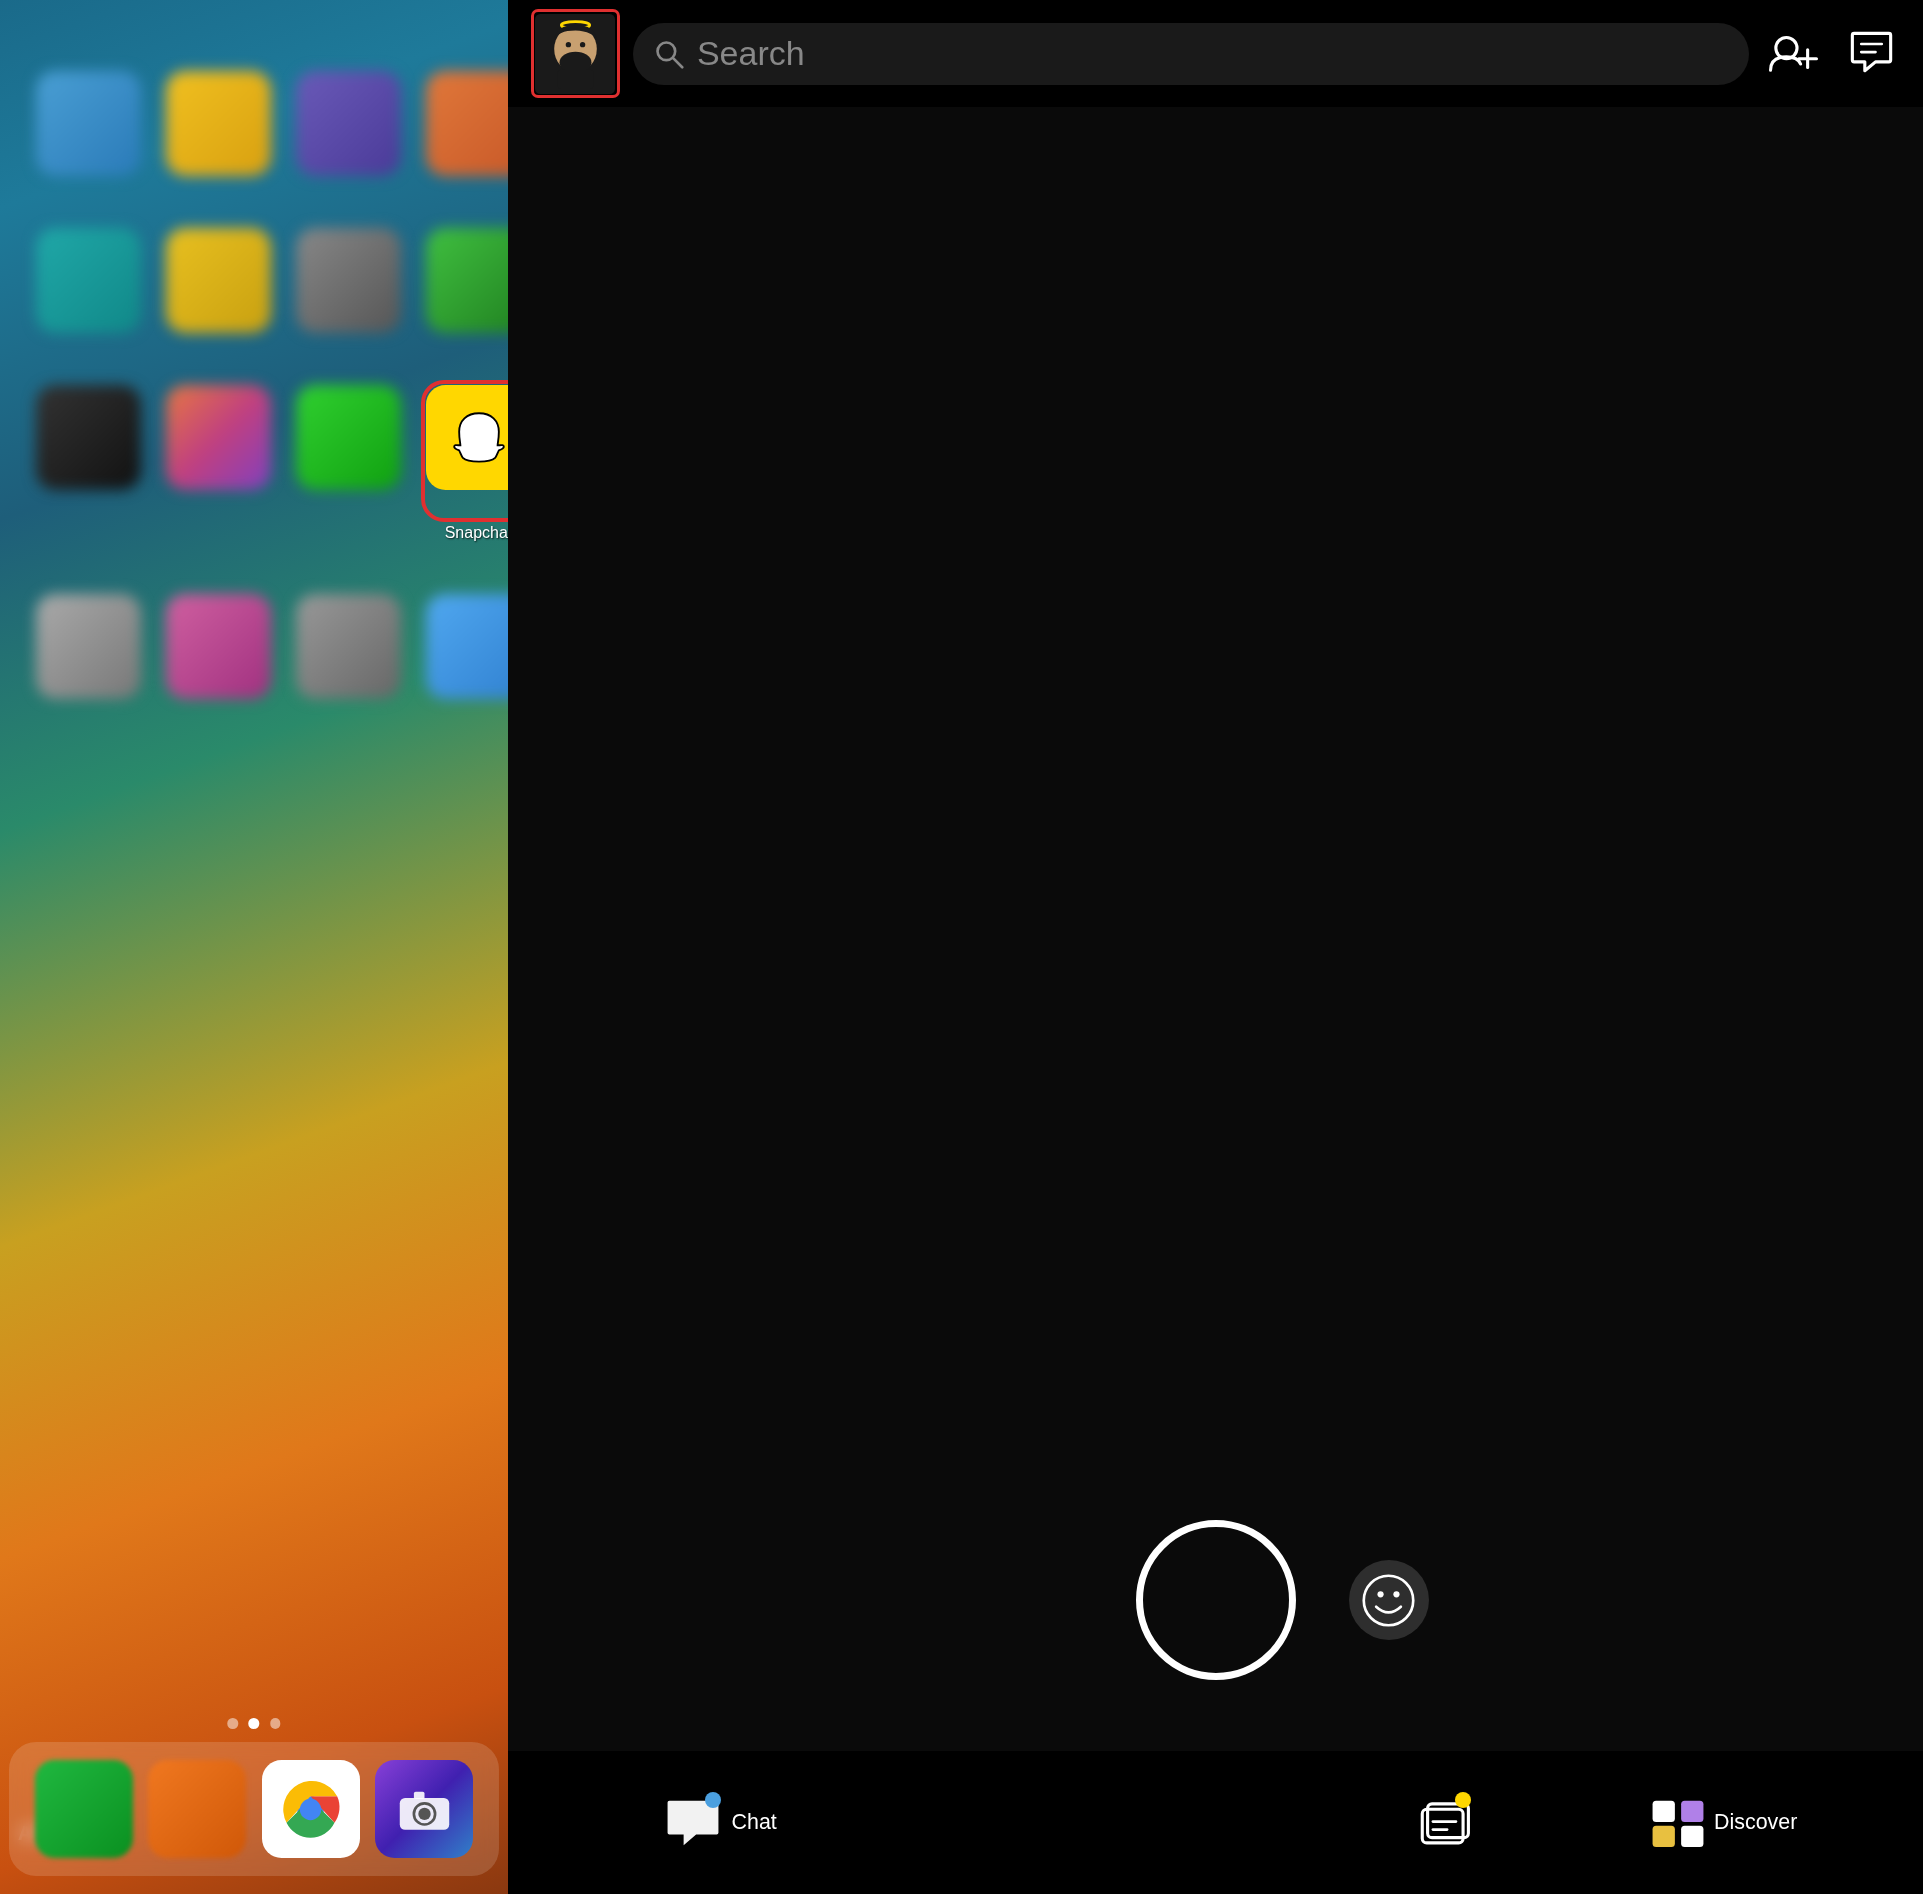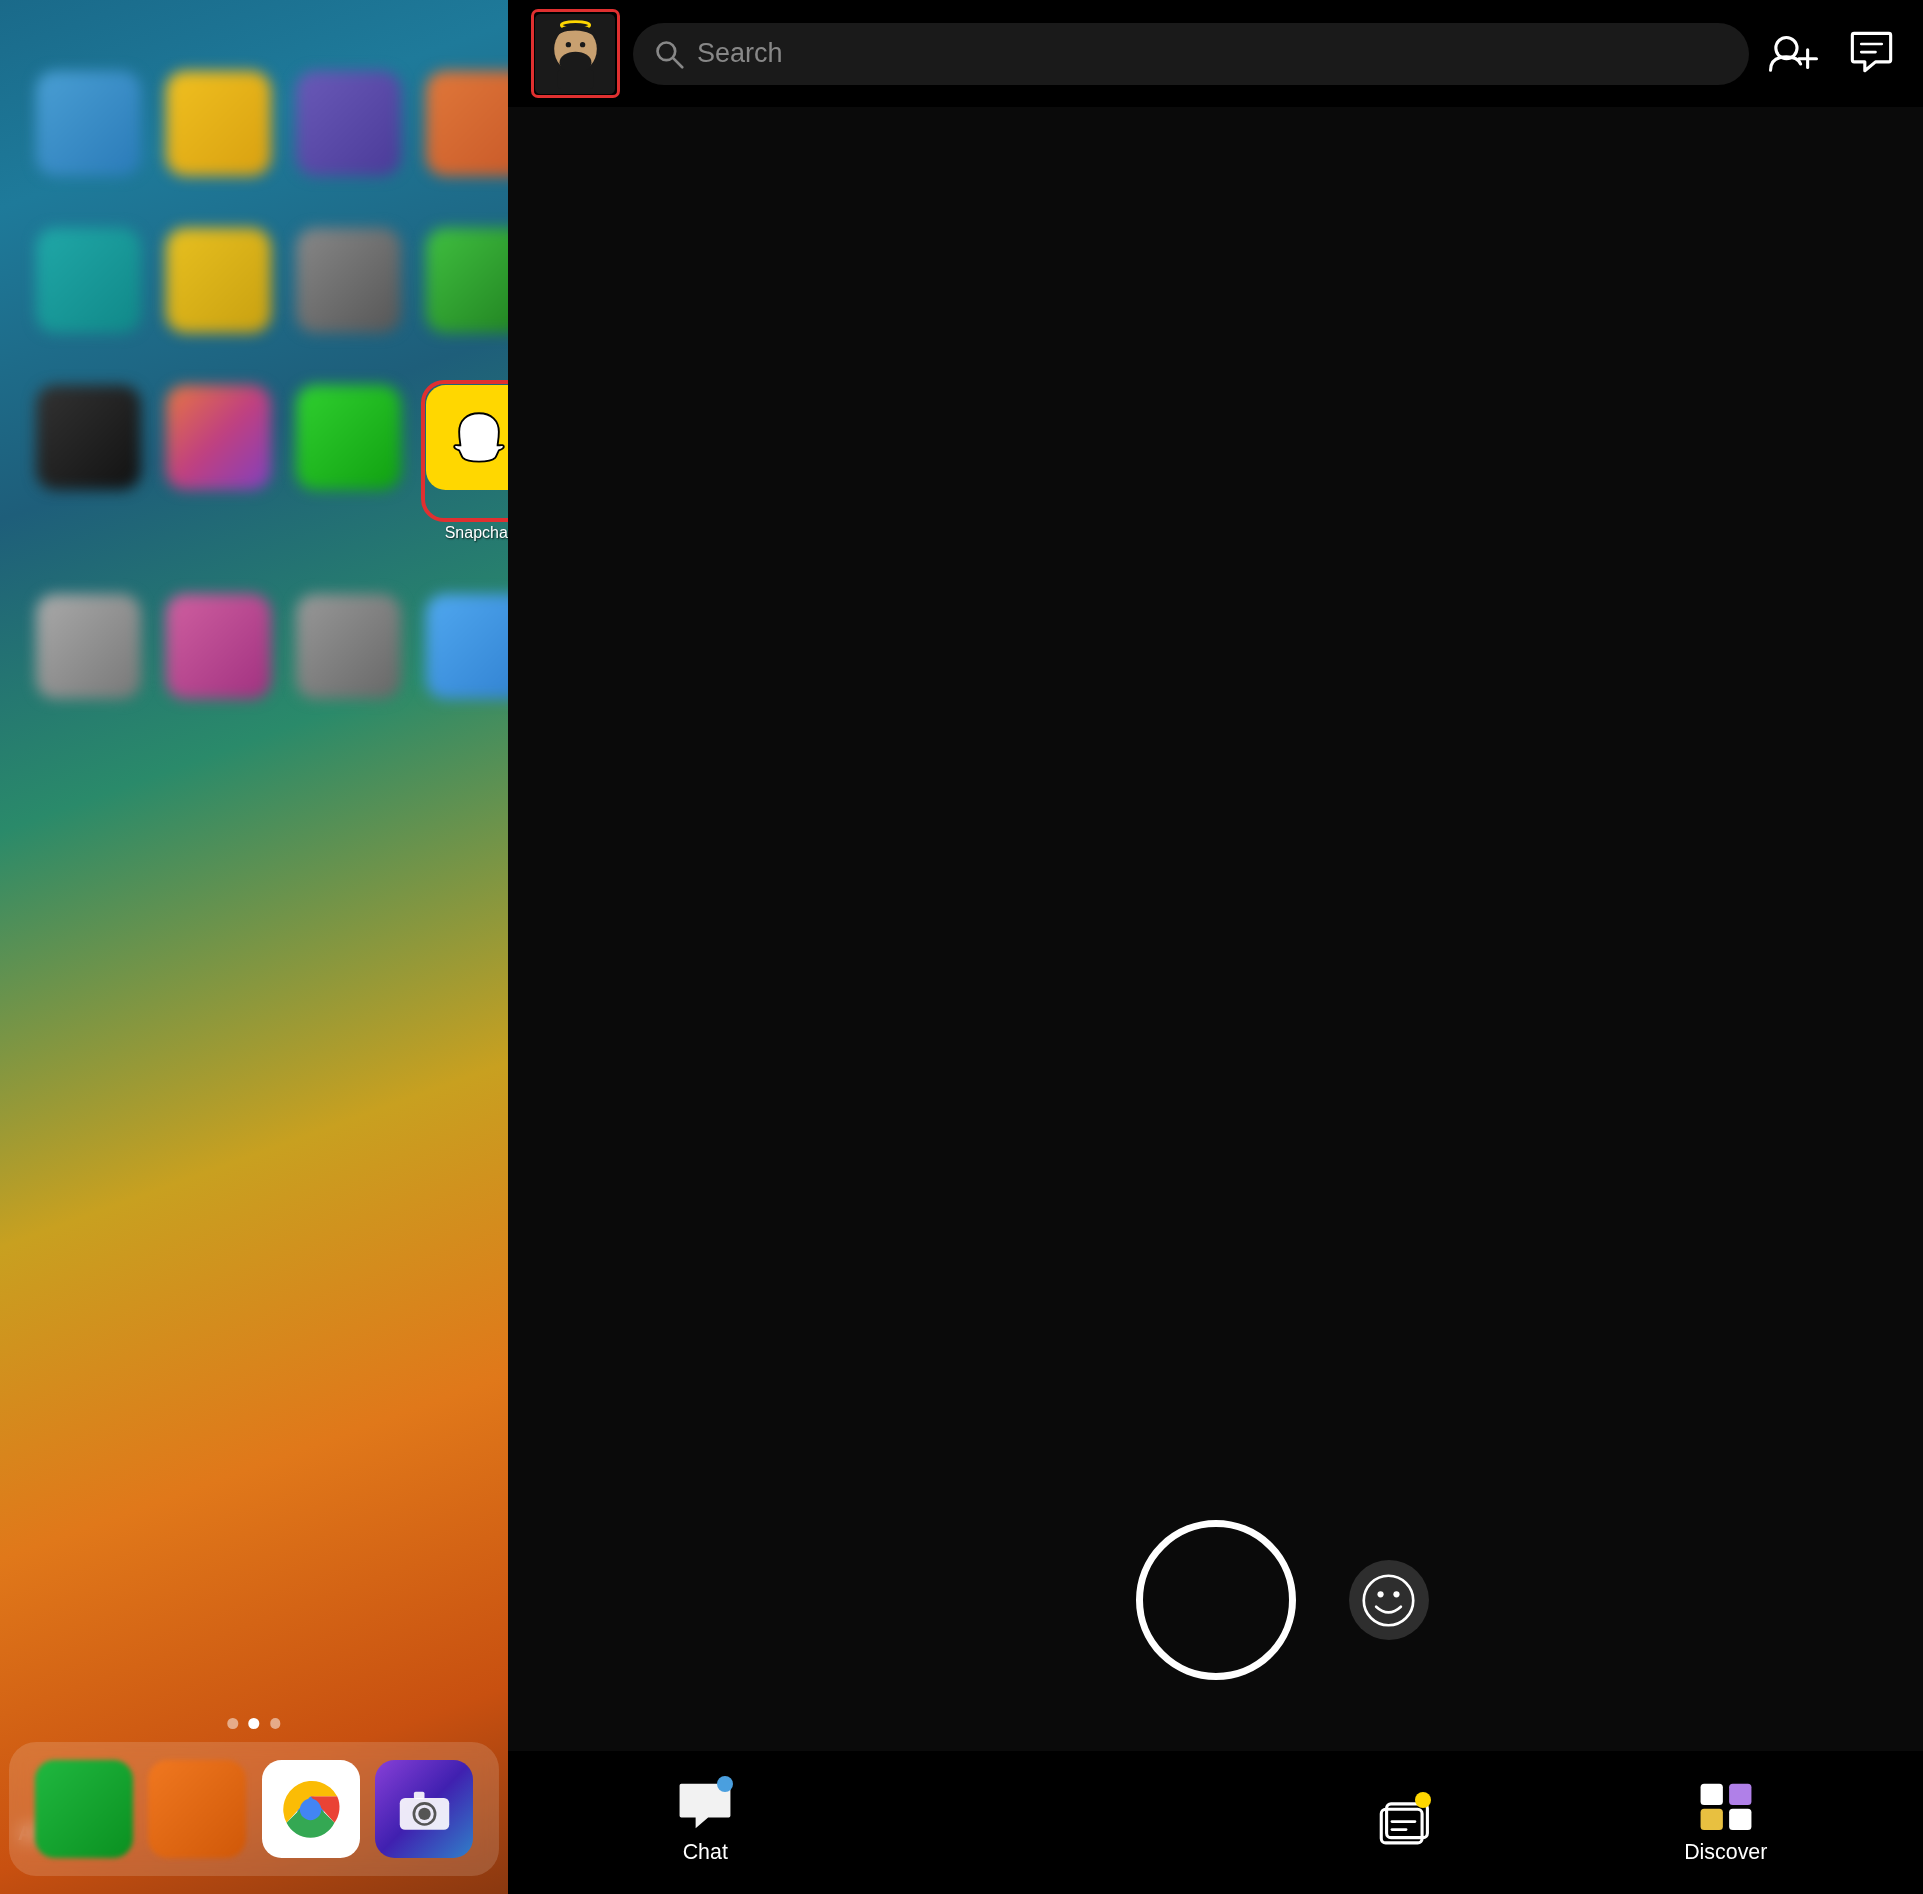--- a/index.html
+++ b/index.html
@@ -224,21 +224,21 @@
       background: #1a1a1a;
       border-radius: 31px;
       display: flex;
       align-items: center;
       padding: 0 21.4px;
       gap: 12.5px;
     }
 
     .search-bar-text {
       color: #888;
-      font-size: 27px;
+      font-size: 34px;
     }
 
     .snap-top-icons {
       display: flex;
       gap: 27px;
       align-items: center;
     }
 
     
     .snap-right-icons {
@@ -295,24 +295,24 @@
       height: 143px;
       background: #000;
       display: flex;
       align-items: center;
       justify-content: space-around;
       padding: 0 36px;
     }
 
     .nav-item {
       display: flex;
-      flex-direction: column;
       align-items: center;
       gap: 7.1px;
       width: 143px;
+      justify-content: flex-end;
     }
 
     .nav-icon-wrap {
       position: relative;
       width: 62px;
       height: 53px;
       display: flex;
       align-items: center;
       justify-content: center;
     }

